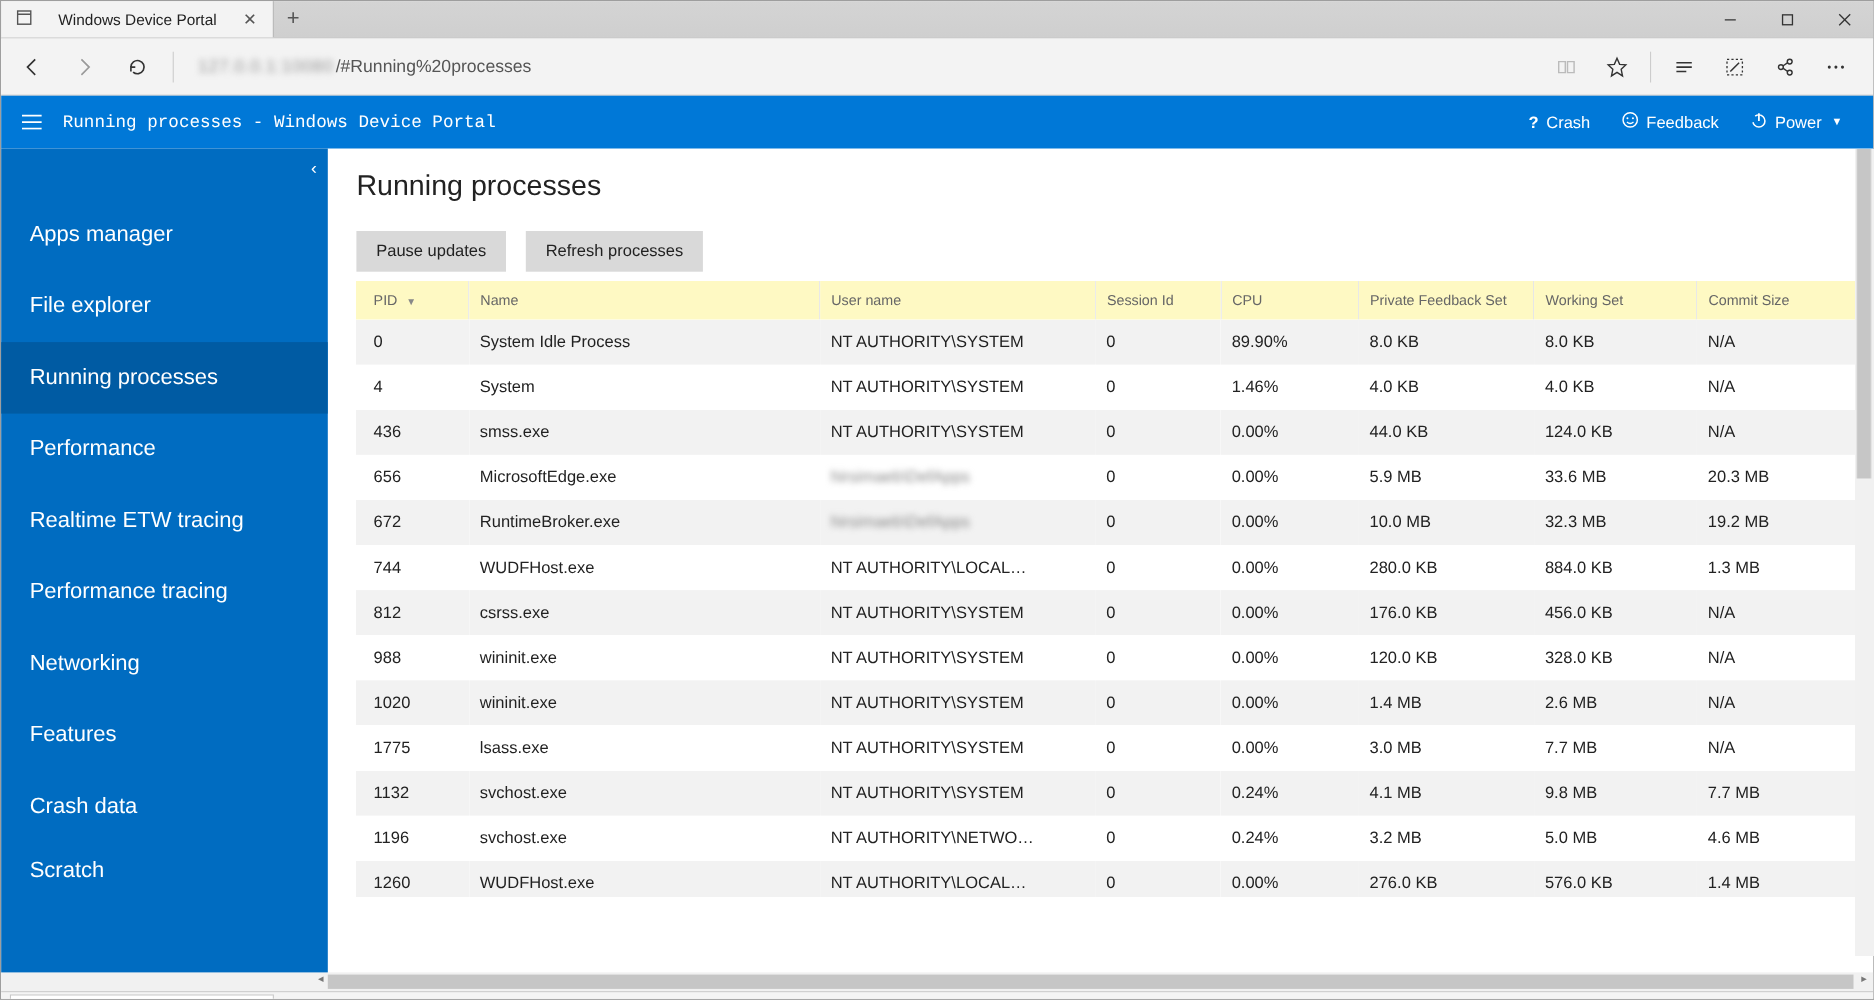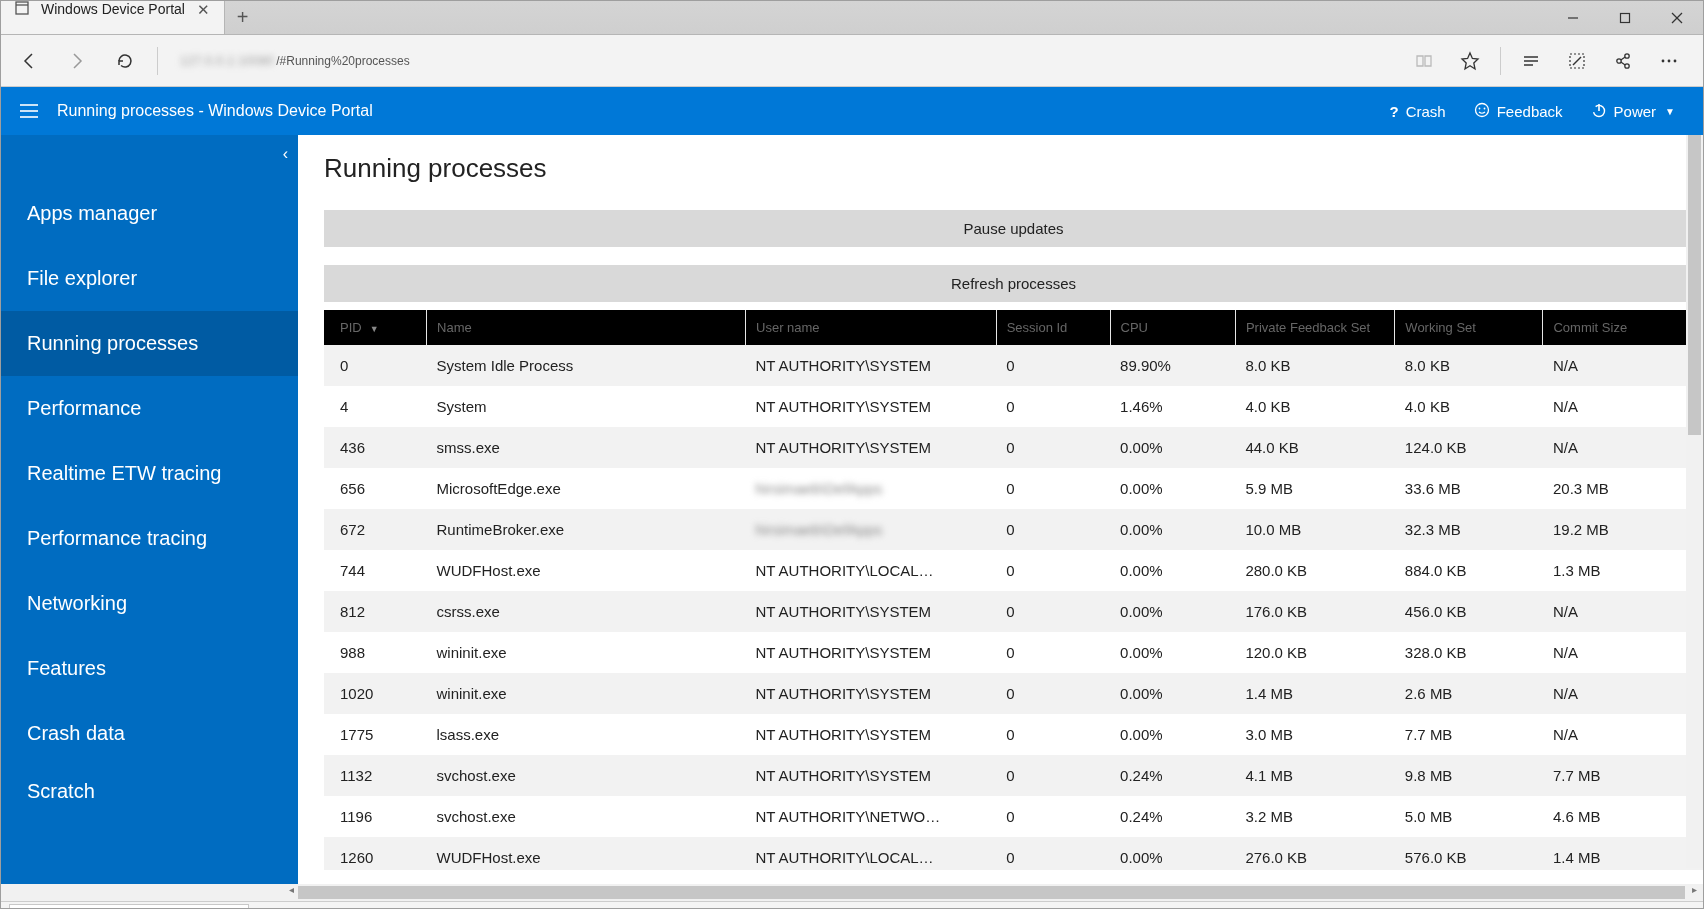--- a/index.html
+++ b/index.html
@@ -1,54 +1,54 @@
 <!DOCTYPE html>
 <html><head>
 <meta charset="utf-8">
 <style>
   * { box-sizing: border-box; margin: 0; padding: 0; }
   body { font-family: "Segoe UI", Tahoma, sans-serif; font-size: 14px; color: #222; background: #fff; width: 1704px; height: 909px; overflow: hidden; border: 1px solid #9e9e9e; }
   
   .chrome-titlebar { height: 34px; background: linear-gradient(#d4d4d4,#cfcfcf); display:flex; align-items:stretch; border-bottom:1px solid #b5b5b5;}
-  .tab { display:flex; align-items:flex-start; gap:12px; padding:0 14px; background:#f3f3f3; border-right:1px solid #b5b5b5; min-width:210px;}
+  .tab { display:flex; align-items:center; gap:24px; padding:0 14px; background:#f3f3f3; border-right:1px solid #b5b5b5; min-width:210px;}
   .tab svg { flex-shrink:0;}
   .tabclose { margin-left:auto; font-size:15px; color:#555;}
   .newtab { width:36px; display:flex; align-items:center; justify-content:center; color:#555; font-size:20px;}
   .winbtns { margin-left:auto; display:flex;}
   .winbtns div { width:52px; display:flex; align-items:center; justify-content:center; color:#333;}
   .chrome-toolbar { height:52px; background:#f3f3f3; display:flex; align-items:center; padding:0 6px; gap:4px; border-bottom:1px solid #ccc;}
   .tbtn { width:44px; height:44px; display:flex; align-items:center; justify-content:center; color:#555; border-radius:2px;}
-  .urlbox { flex:1; height:36px; display:flex; align-items:center; padding:0 12px; font-size:12px; color:#555;}
+  .urlbox { flex:1; height:36px; display:flex; align-items:center; padding:0 12px; font-size:16px; color:#555;}
   .urlbox .blurred { filter: blur(3px); color:#999; letter-spacing:0.5px; margin-right:2px;}
   .rightbtns { display:flex; gap:2px; padding-right:6px;}
   
   .appheader { height:48px; background:#0078d7; color:#fff; display:flex; align-items:center; padding:0 14px; font-size:16px;}
   .hamburger { width:28px; height:28px; display:flex; align-items:center; justify-content:center; margin-right:14px;}
-  .appheader-title { font-weight:400;}
+  .appheader-title { font-weight:400;font-family:Liberation Mono, monospace;}
   .header-spacer { flex:1;}
   .header-action { display:flex; align-items:center; gap:7px; padding:0 14px; height:100%; cursor:pointer; font-size:15px;}
   .header-action svg { flex-shrink:0;}
   .caret-down { font-size:10px; margin-left:2px;}
   
   .appbody { display:flex; height: calc(909px - 34px - 52px - 48px - 26px); }
   .sidebar { width:297px; background:#006cc1; color:#fff; position:relative; overflow:hidden;}
   .collapse-handle { position:absolute; top:10px; right:10px; color:#fff; font-size:16px;}
   .sidelist { padding-top:46px;}
   .sideitem { height:65px; display:flex; align-items:center; padding:0 26px; font-size:20px; cursor:pointer;}
   .sideitem.active { background:#005ba3;}
   .sideitem.cut { height:48px; align-items:flex-start; padding-top:14px; overflow:hidden;}
   .content { flex:1; display:flex; flex-direction:column; overflow:hidden; position:relative;}
   .content-inner { flex:1; overflow:hidden; padding: 18px 0 0 26px;}
   .page-title { font-size:26px; font-weight:400; color:#222; margin-bottom:26px;}
-  .btnrow { display:flex; gap:18px; margin-bottom:8px;flex-direction:column;}
+  .btnrow { display:flex; gap:18px; margin-bottom:8px;}
   .gbtn { background:#d9d9d9; border:none; padding:10px 18px; font-size:15px; color:#222; cursor:pointer;}
   
   .tablewrap { margin-top:2px; overflow:auto; height: 560px;}
   table.proc { border-collapse:collapse; width:100%; table-layout:fixed;}
-  table.proc th { text-align:left; font-weight:400; font-size:13px; color:#666; padding:10px 10px; border-right:1px solid #e6e6e6; white-space:nowrap; overflow:hidden; text-overflow:ellipsis; position:sticky; top:0; background:#000000;}
+  table.proc th { text-align:left; font-weight:400; font-size:13px; color:#666; padding:10px 10px; border-right:1px solid #e6e6e6; white-space:nowrap; overflow:hidden; text-overflow:ellipsis; position:sticky; top:0; background:#fef9c3;}
   table.proc th:first-child { padding-left:16px;}
   table.proc th .sortcaret { font-size:9px; color:#888; margin-left:8px;}
   table.proc td { padding:12px 10px; font-size:15px; color:#222; white-space:nowrap; overflow:hidden; text-overflow:ellipsis;}
   table.proc td:first-child { padding-left:16px;}
   table.proc tbody tr:nth-child(odd){ background:#f2f2f2;}
   table.proc td.blurcell span { filter: blur(3px); color:#888;}
   col.c-pid{width:90px;} col.c-name{width:280px;} col.c-user{width:220px;} col.c-sess{width:100px;} col.c-cpu{width:110px;} col.c-pws{width:140px;} col.c-ws{width:130px;} col.c-commit{width:140px;}
   
   .vscroll { position:absolute; right:0; top:0; bottom:16px; width:17px; background:#f1f1f1;}
   .vscroll .thumb { position:absolute; top:0; left:2px; right:2px; height:300px; background:#c6c6c6;}

